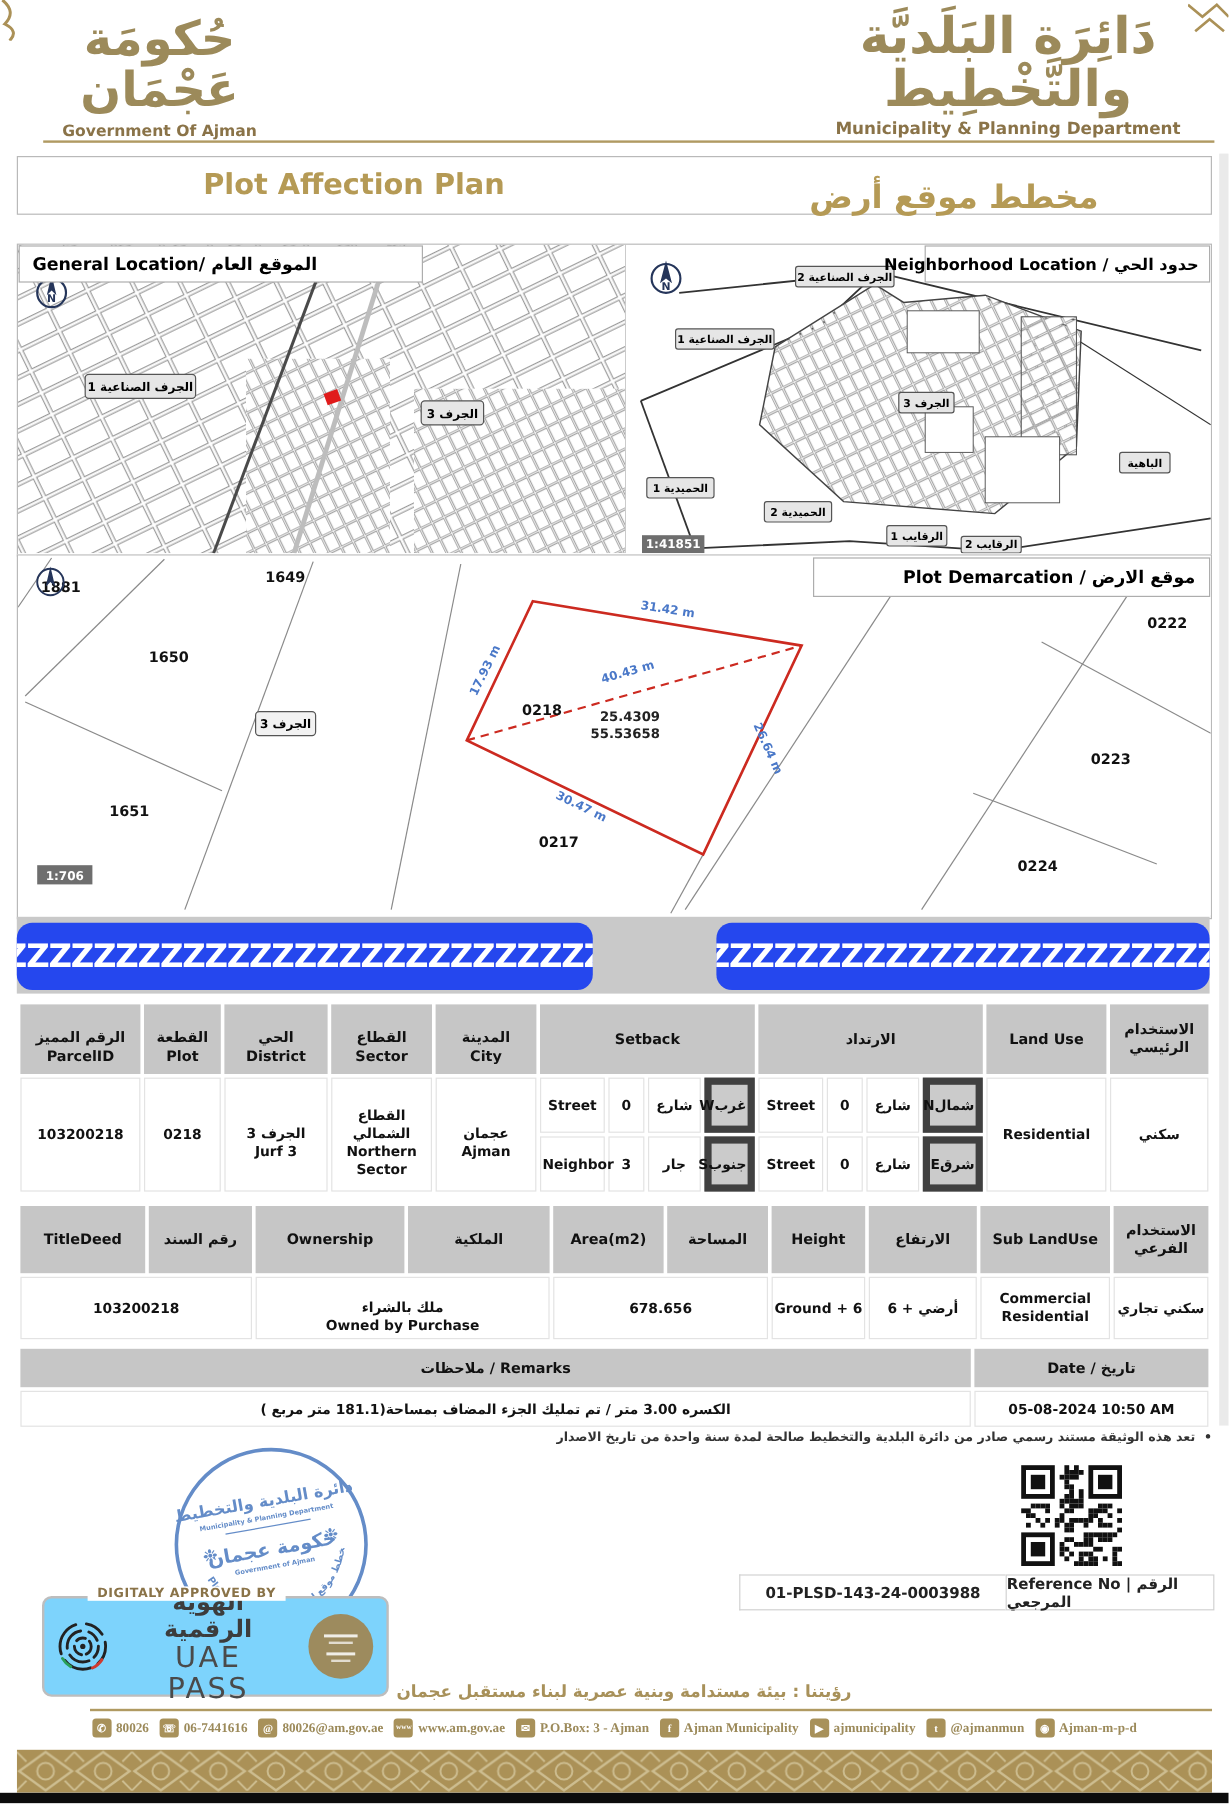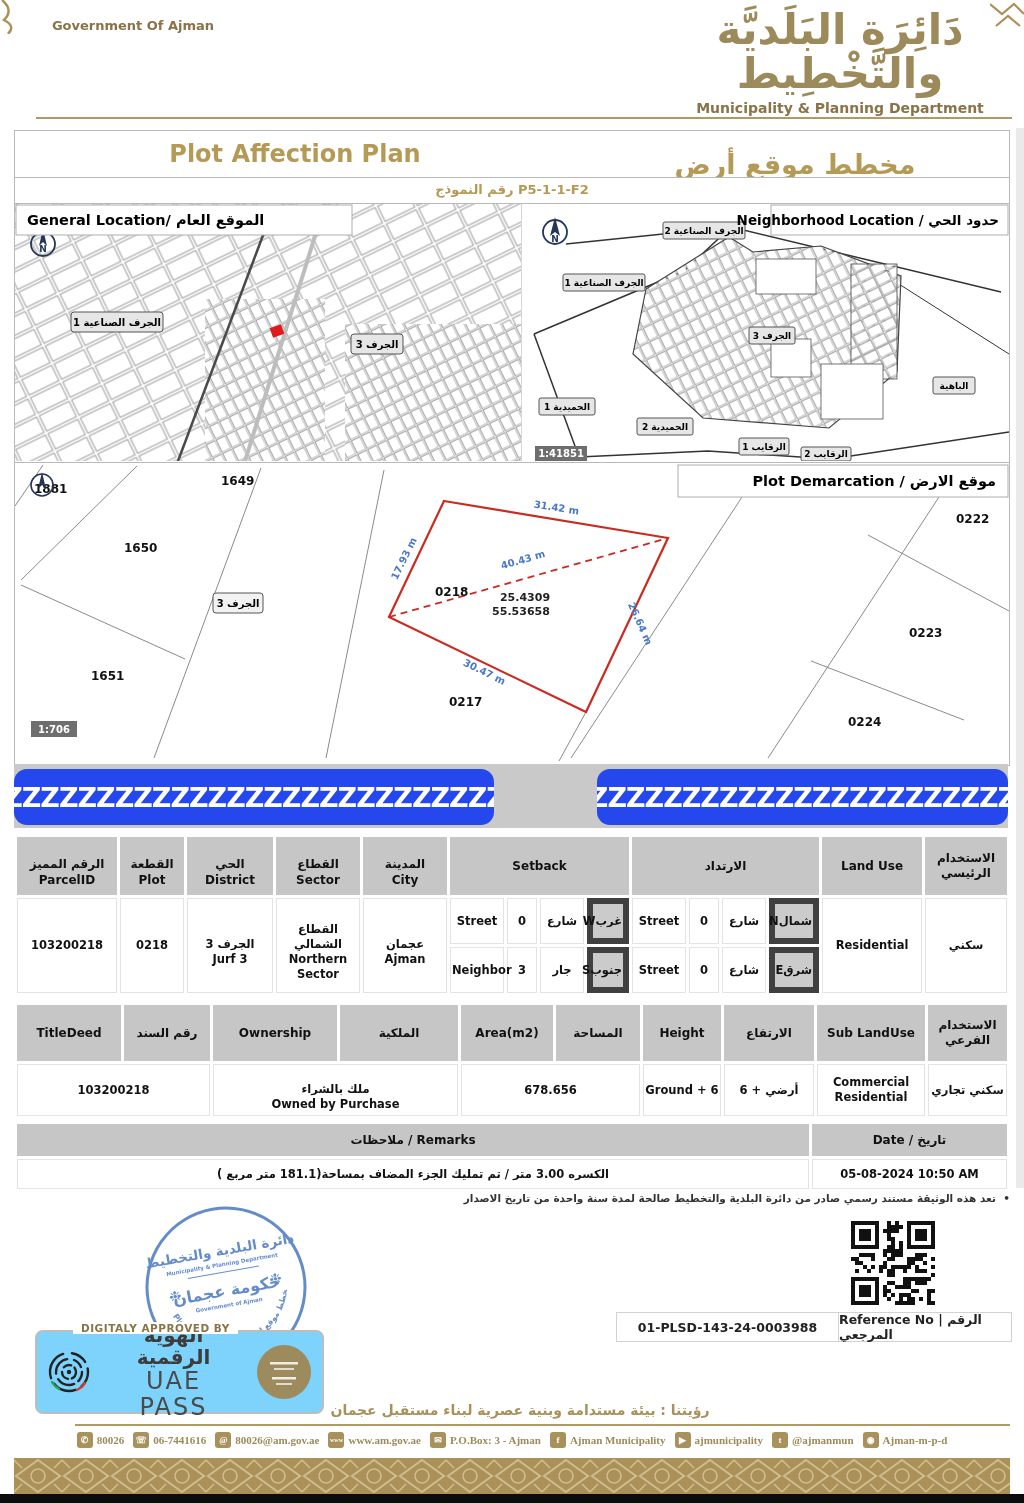--- a/index.html
+++ b/index.html
@@ -57,37 +57,32 @@
 
   .black-strip{background:#0c0c0c;}
   .edge-artifact{background:#d9d9d9;opacity:.55;}
 </style>
 </head>
 <body>
 
 <div class="page">
 
   <div class="abs" style="left:38px;top:12px;width:190px;">
+    <div class="calli" style="font-size:40px;">حُكومَة عَجْمَان</div>
     <div class="logo-cap" style="font-size:13px;margin-top:6px;">Government Of Ajman</div>
   </div>
   <div class="abs" style="left:670px;top:8px;width:340px;">
     <div class="calli" style="font-size:42px;">دَائِرَة البَلَديَّة والتَّخْطِيط</div>
     <div class="logo-cap" style="font-size:14px;margin-top:4px;">Municipality &amp; Planning Department</div>
   </div>
   <div class="abs gold-rule" style="left:36px;top:117px;width:976px;"></div>
 
   <div class="abs framed" style="left:14px;top:130px;width:994px;height:47px;">
     <div class="abs title-en" style="left:120px;top:9px;width:320px;text-align:center;">Plot Affection Plan</div>
     <div class="abs title-ar ar" style="left:600px;top:5px;width:360px;text-align:center;">مخطط موقع أرض</div>
-  </div>
-  <div class="abs framed" style="left:14px;top:177px;width:994px;height:26px;">
-    <div class="form-no" style="margin-top:4px;">
-      <span>رقم النموذج</span>
-      <span>P5-1-1-F2</span>
-    </div>
   </div>
 
   <div class="abs framed" style="left:14px;top:203px;width:994px;height:259px;">
 
     <svg class="abs" style="left:0;top:0;" width="506" height="257" viewBox="0 0 506 257">
       <defs>
         <pattern id="gridA" width="36" height="20" patternUnits="userSpaceOnUse" patternTransform="rotate(-26)">
           <rect x="1" y="1" width="33" height="17" fill="#fff" stroke="#9a9a9a" stroke-width="1"></rect>
         </pattern>
         <pattern id="gridB" width="11" height="15" patternUnits="userSpaceOnUse" patternTransform="rotate(-26)">

